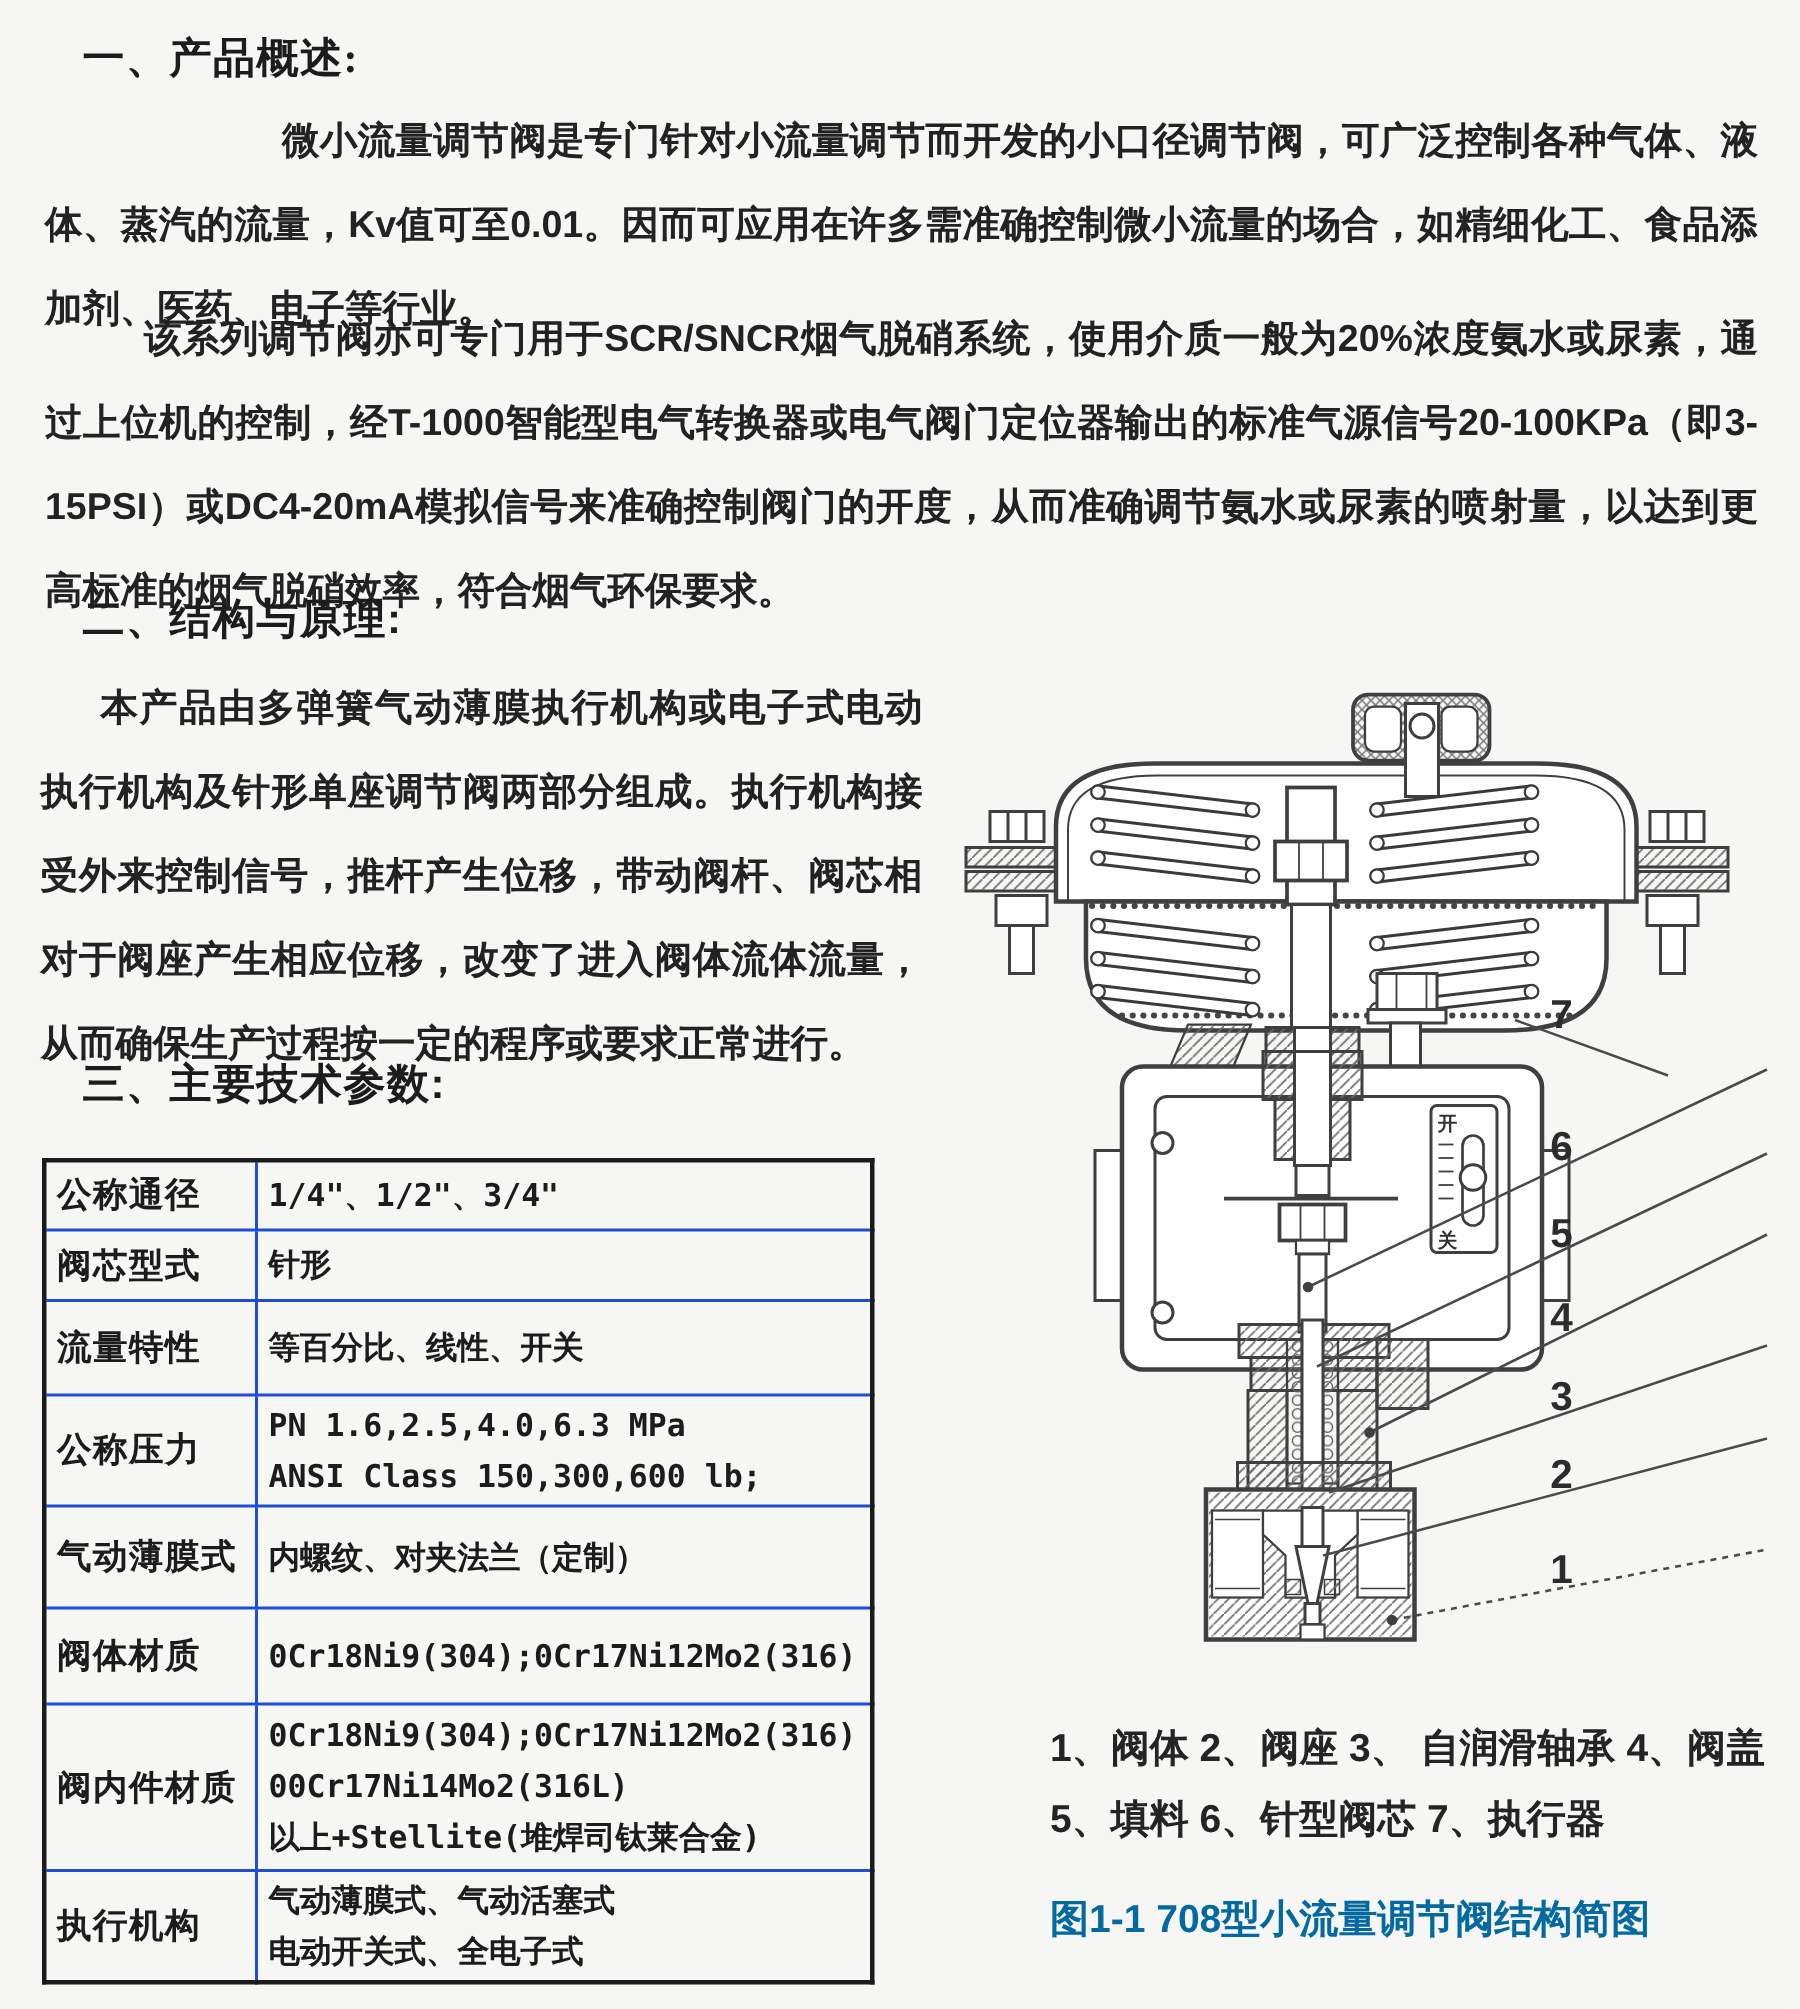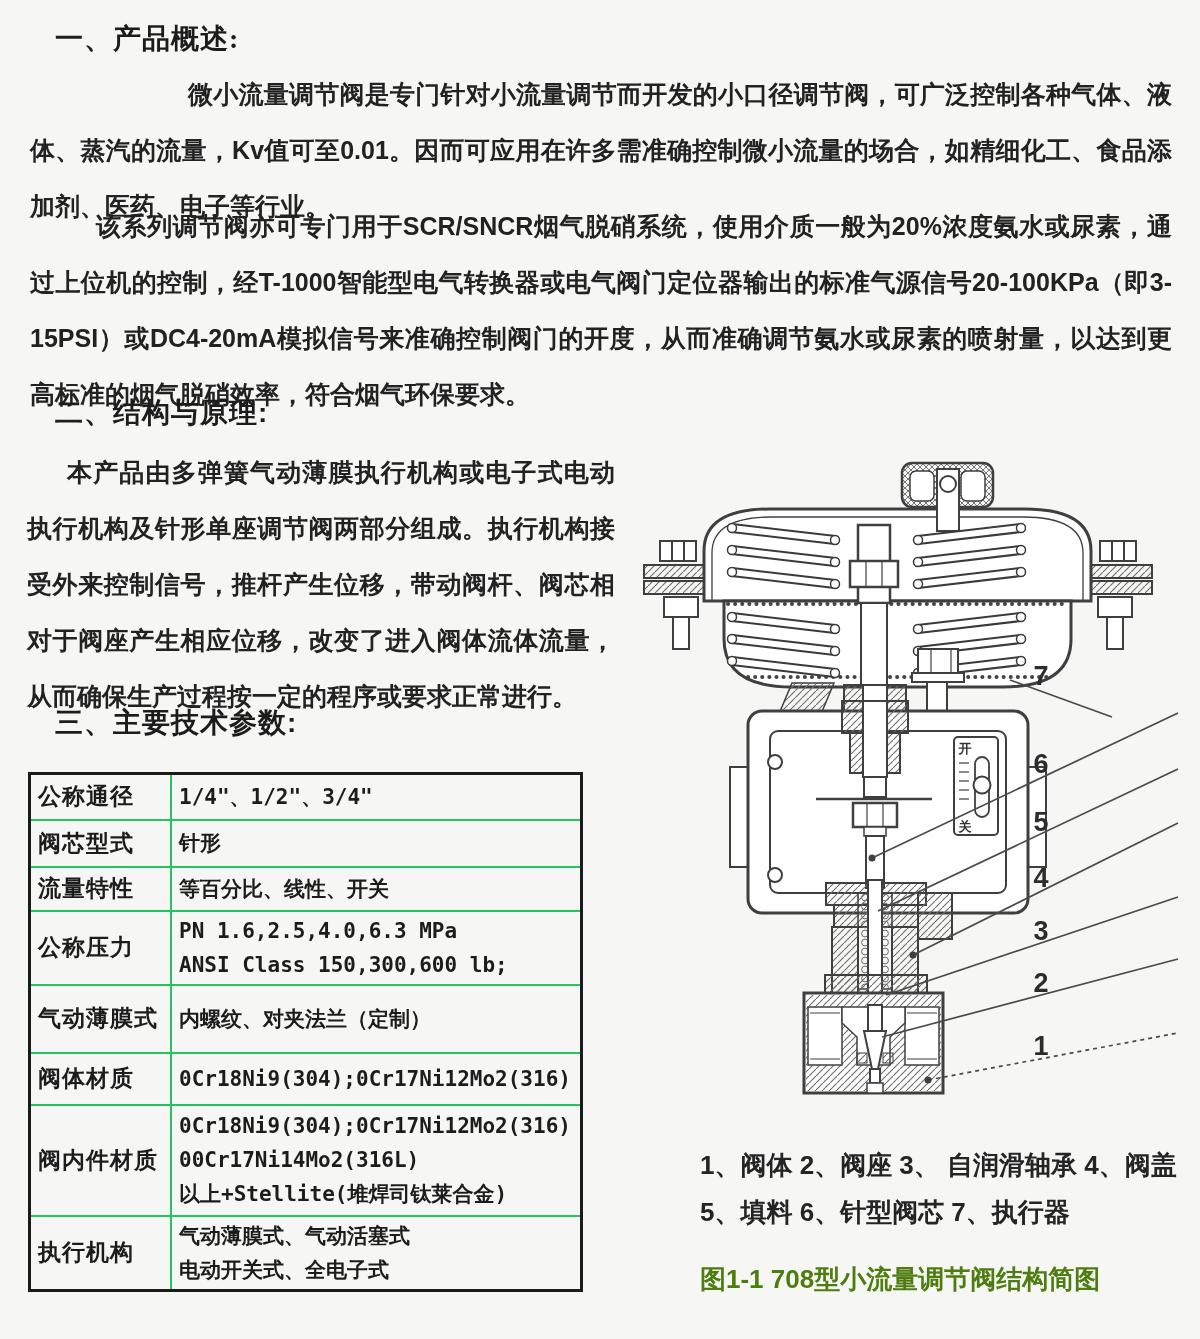--- a/index.html
+++ b/index.html
@@ -31,50 +31,50 @@
   #h1{top:20px;font-family:Liberation Serif, serif;}
   #h2{top:394px;}
   #h3{top:704px;}
   table.spec{
     position:absolute;top:772px;left:28px;
     width:555px;
     border-collapse:collapse;
     table-layout:fixed;
   }
   table.spec td{
-    border:2px solid #22c55e;
+    border:2px solid #1d4ed8;
     padding:2px 6px 2px 7px;
     vertical-align:middle;
   }
   table.spec{border:3px solid #1b1b1b;}
   td.lbl{
     width:126px;
     font-size:23px;font-weight:700;
     letter-spacing:1px;
   }
   td.val{
     font-family:"DejaVu Sans Mono","Liberation Mono",monospace;
     font-size:21px;font-weight:600;
     white-space:pre-line;
     line-height:34px;
     padding-left:10px;
   }
-  tr.r1{height:46px;} tr.r2{height:47px;} tr.r3{height:44px;margin-top:20px;}
-  tr.r4{height:72px;} tr.r5{height:68px;} tr.r6{height:52px;margin-top:35px;}
+  tr.r1{height:46px;} tr.r2{height:47px;} tr.r3{height:63px;margin-top:20px;}
+  tr.r4{height:72px;} tr.r5{height:68px;} tr.r6{height:64px;margin-top:35px;}
   tr.r7{height:111px;} tr.r8{height:75px;}
   .diagram{
     position:absolute;left:620px;top:425px;width:580px;height:730px;
   }
   .legend{
     position:absolute;left:700px;top:1142px;width:490px;
     font-size:26px;font-weight:600;line-height:47px;color:#242424;
   }
   .figtitle{
     position:absolute;left:700px;top:1262px;
-    font-size:26px;font-weight:700;color:#4d7c0f;white-space:nowrap;
+    font-size:26px;font-weight:700;color:#0369a1;white-space:nowrap;
   }
   svg text.callout{
     font-family:"Liberation Sans",sans-serif;
     font-size:27px;font-weight:600;fill:#2c2c2c;
   }
   svg text.ind{
     font-family:"Liberation Sans",sans-serif;
     font-size:13px;font-weight:700;fill:#333;
   }
 </style>

